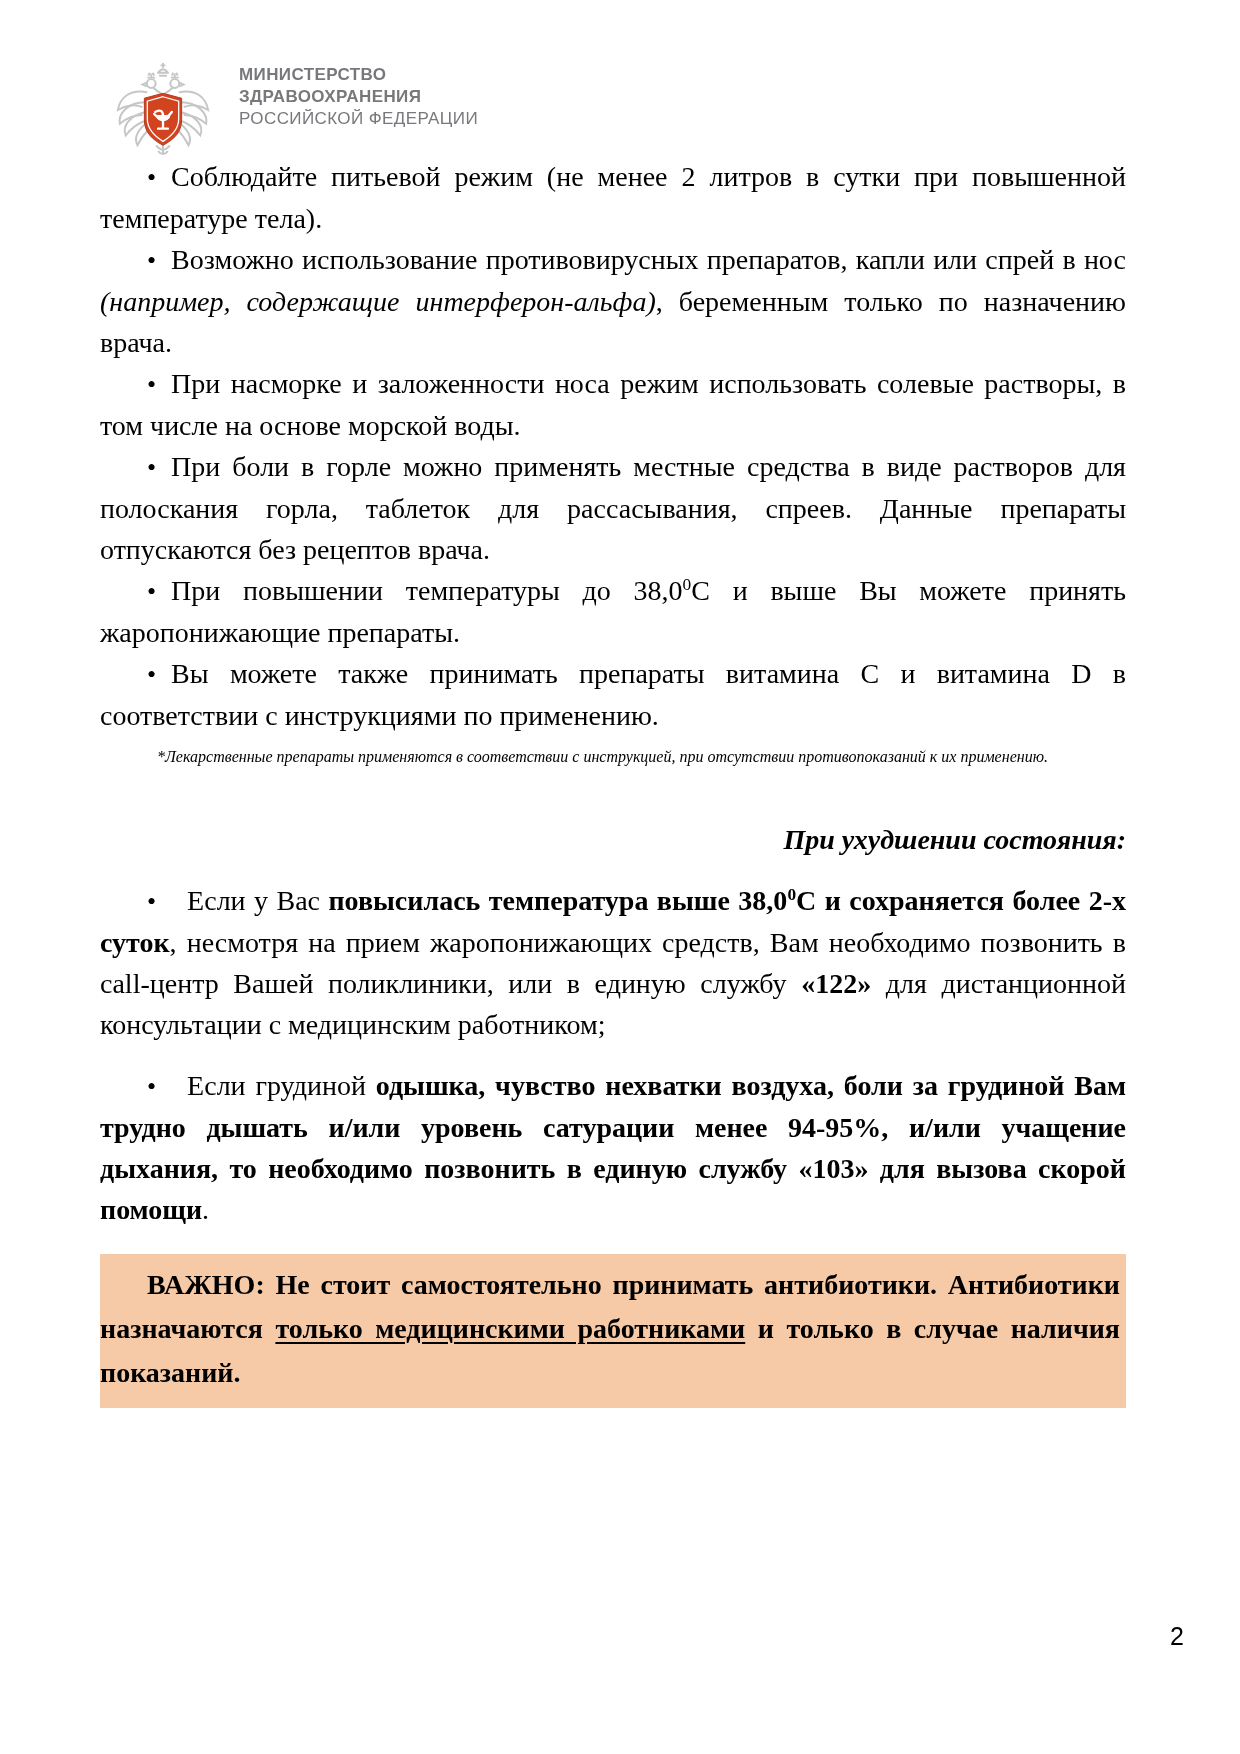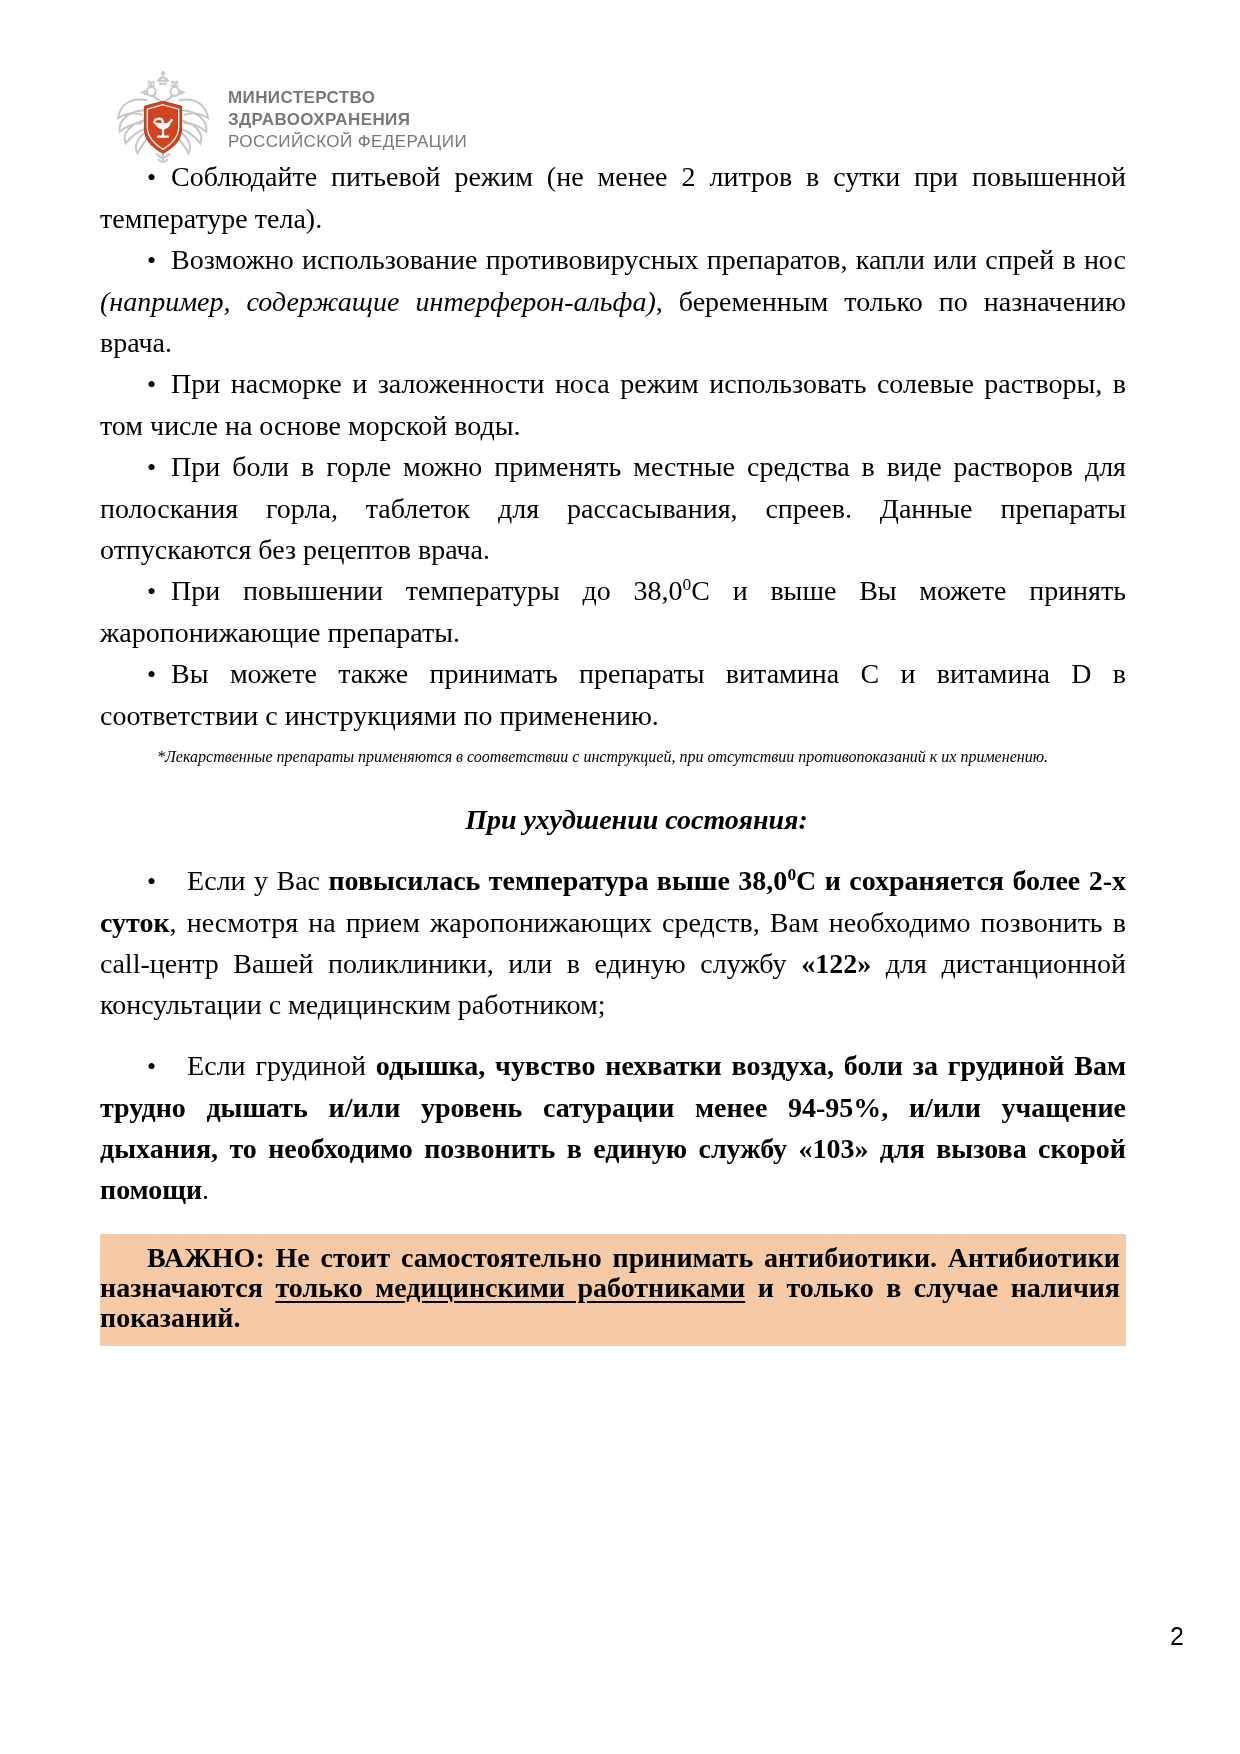--- a/index.html
+++ b/index.html
@@ -13,22 +13,22 @@
   .page{
     position:relative;
     width:1240px;height:1754px;
     background:#ffffff;
     font-family:"Liberation Serif", serif;
     color:#000000;
     overflow:hidden;
   }
   
   .header{
-    position:absolute;left:112px;top:68px;
-    display:flex;align-items:center;gap:14px;
+    position:absolute;left:112px;top:60px;
+    display:flex;align-items:flex-start;gap:25px;
   }
   .emblem{width:102px;height:100px;flex:0 0 auto;}
   .emblem .gry{stroke:var(--emblem-gray);fill:none;stroke-width:2;}
   .emblem .red{fill:var(--emblem-red);stroke:#b4371a;stroke-width:1;}
   .emblem .wht{stroke:#ffffff;fill:none;stroke-width:2.4;stroke-linecap:round;}
   .ministry{
     font-family:"Liberation Sans", sans-serif;
     font-size:17px;line-height:22px;
     color:var(--ministry-gray);
     letter-spacing:0.4px;
@@ -44,36 +44,36 @@
   .para{margin:0;text-indent:47px;}
   .dot{font-size:26px;}
   .list1 .dot{margin-right:15px;}
   .list2 .dot{margin-right:31px;}
   .note{
     font-size:16px;line-height:36px;
     text-indent:57px;font-style:italic;
     margin-top:3px;
   }
   .heading{
-    margin-top:24px;
+    margin-top:44px;
     font-weight:bold;font-style:italic;
     text-indent:47px;
-    text-align:center;
+    text-align:right;
   }
   .list2{margin-top:20px;}
   .rich .b{font-weight:bold;}
   .rich .i{font-style:italic;}
   .rich .u{text-decoration:underline;text-decoration-thickness:2px;text-underline-offset:4px;}
   .rich sup{font-size:0.62em;line-height:0;vertical-align:super;}
   
   .important{
     margin-top:24px;
     background:var(--highlight);
     padding:9px 6px 13px 0;
-    line-height:30px;
+    line-height:44px;
   }
   
   .page-num{
     position:absolute;top:1622px;right:56px;
     font-family:"Liberation Sans", sans-serif;
     font-size:25px;color:#000;
   }
 </style>
 </head>
 <body>

